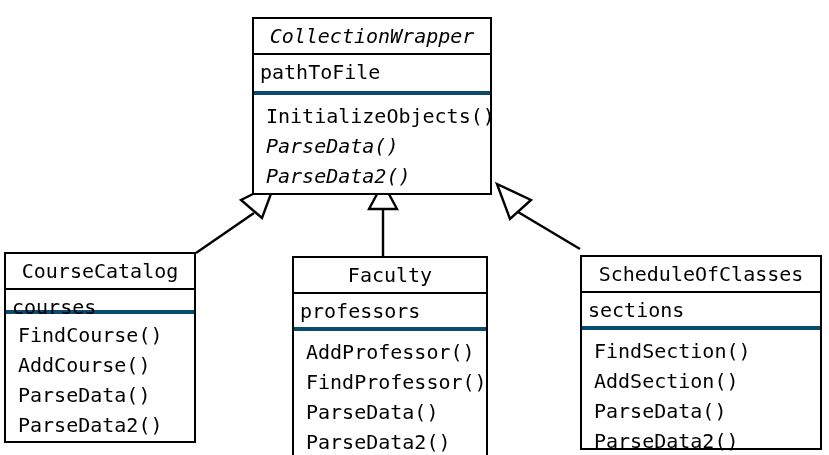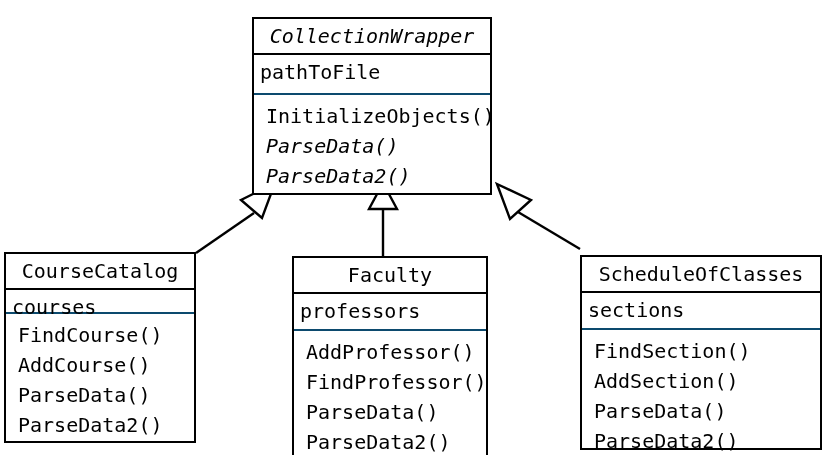--- a/index.html
+++ b/index.html
@@ -31,21 +31,21 @@
     height: 36px;
     color: #000000;
     white-space: nowrap;
     overflow: hidden;
   }
   .uml-name.abstract {
     font-style: italic;
   }
   .uml-attrs {
     box-sizing: border-box;
-    border-bottom: 2px solid #0c4a6e;
+    border-bottom: 4px solid #0c4a6e;
     padding: 2px 21px 3px 6px;
     color: #000000;
   }
   .uml-ops {
     box-sizing: border-box;
     padding: 6px 6px 6px 12px;
     color: #000000;
   }
   .uml-attrs .row,
   .uml-ops .row {

